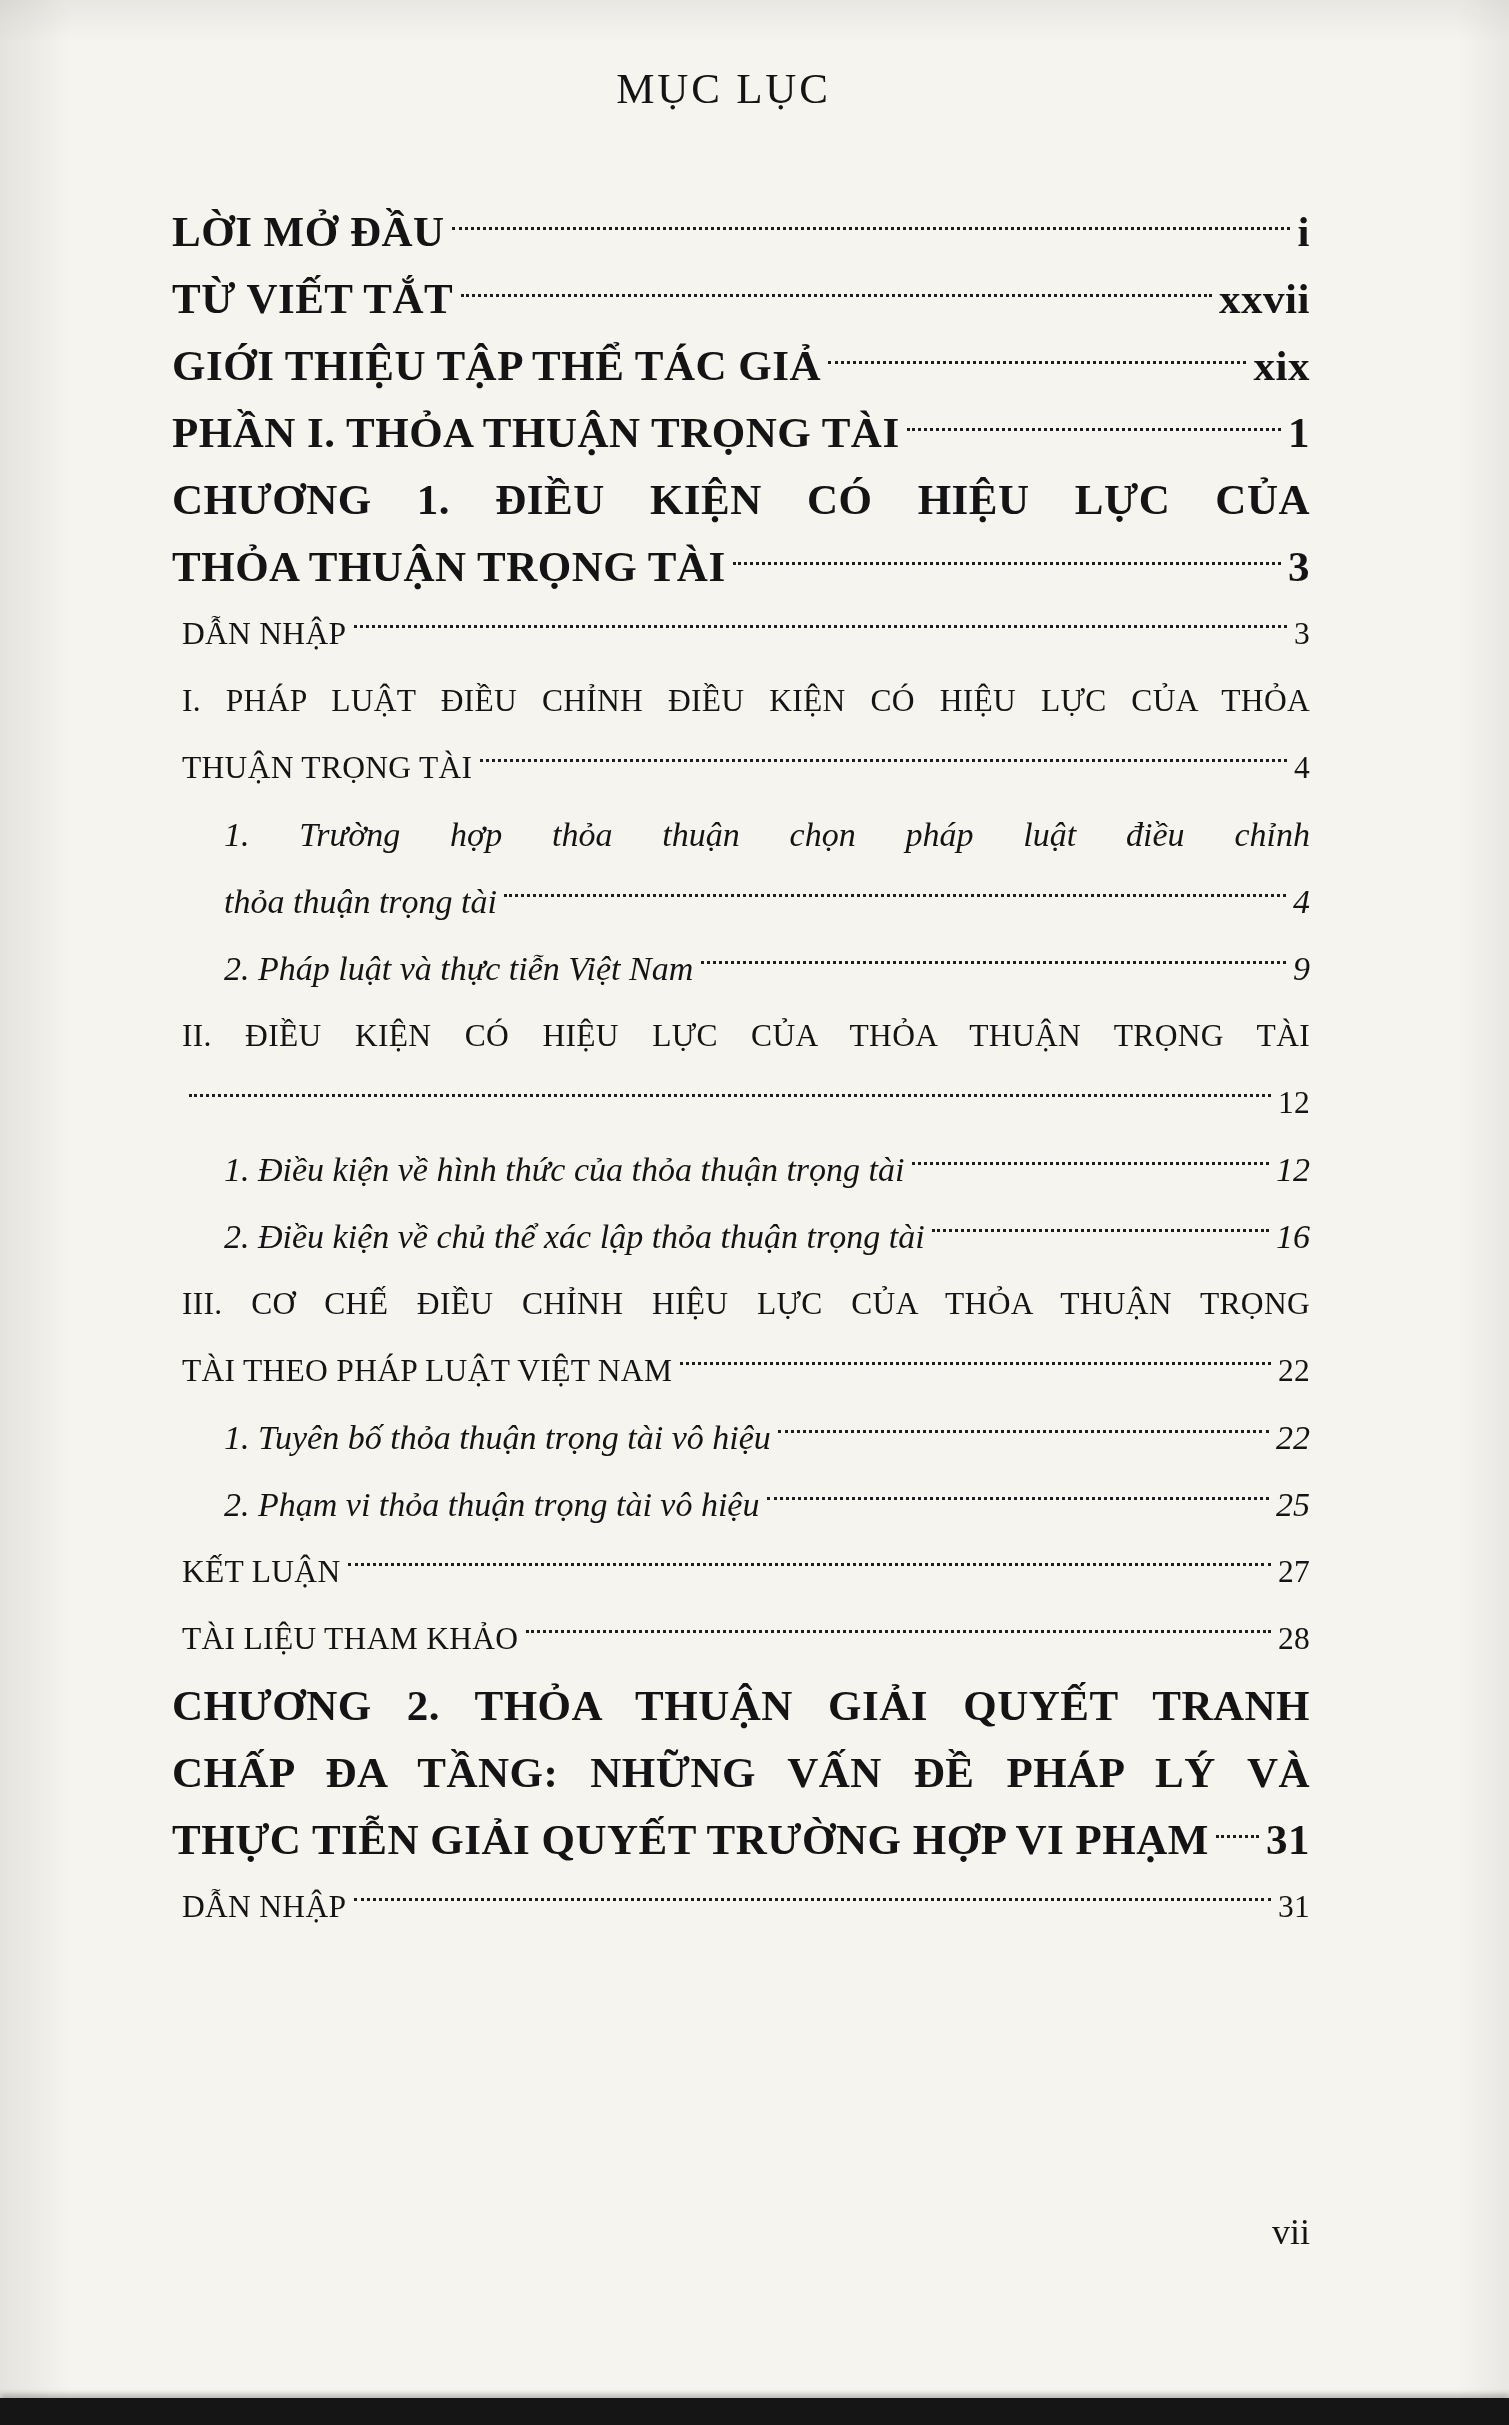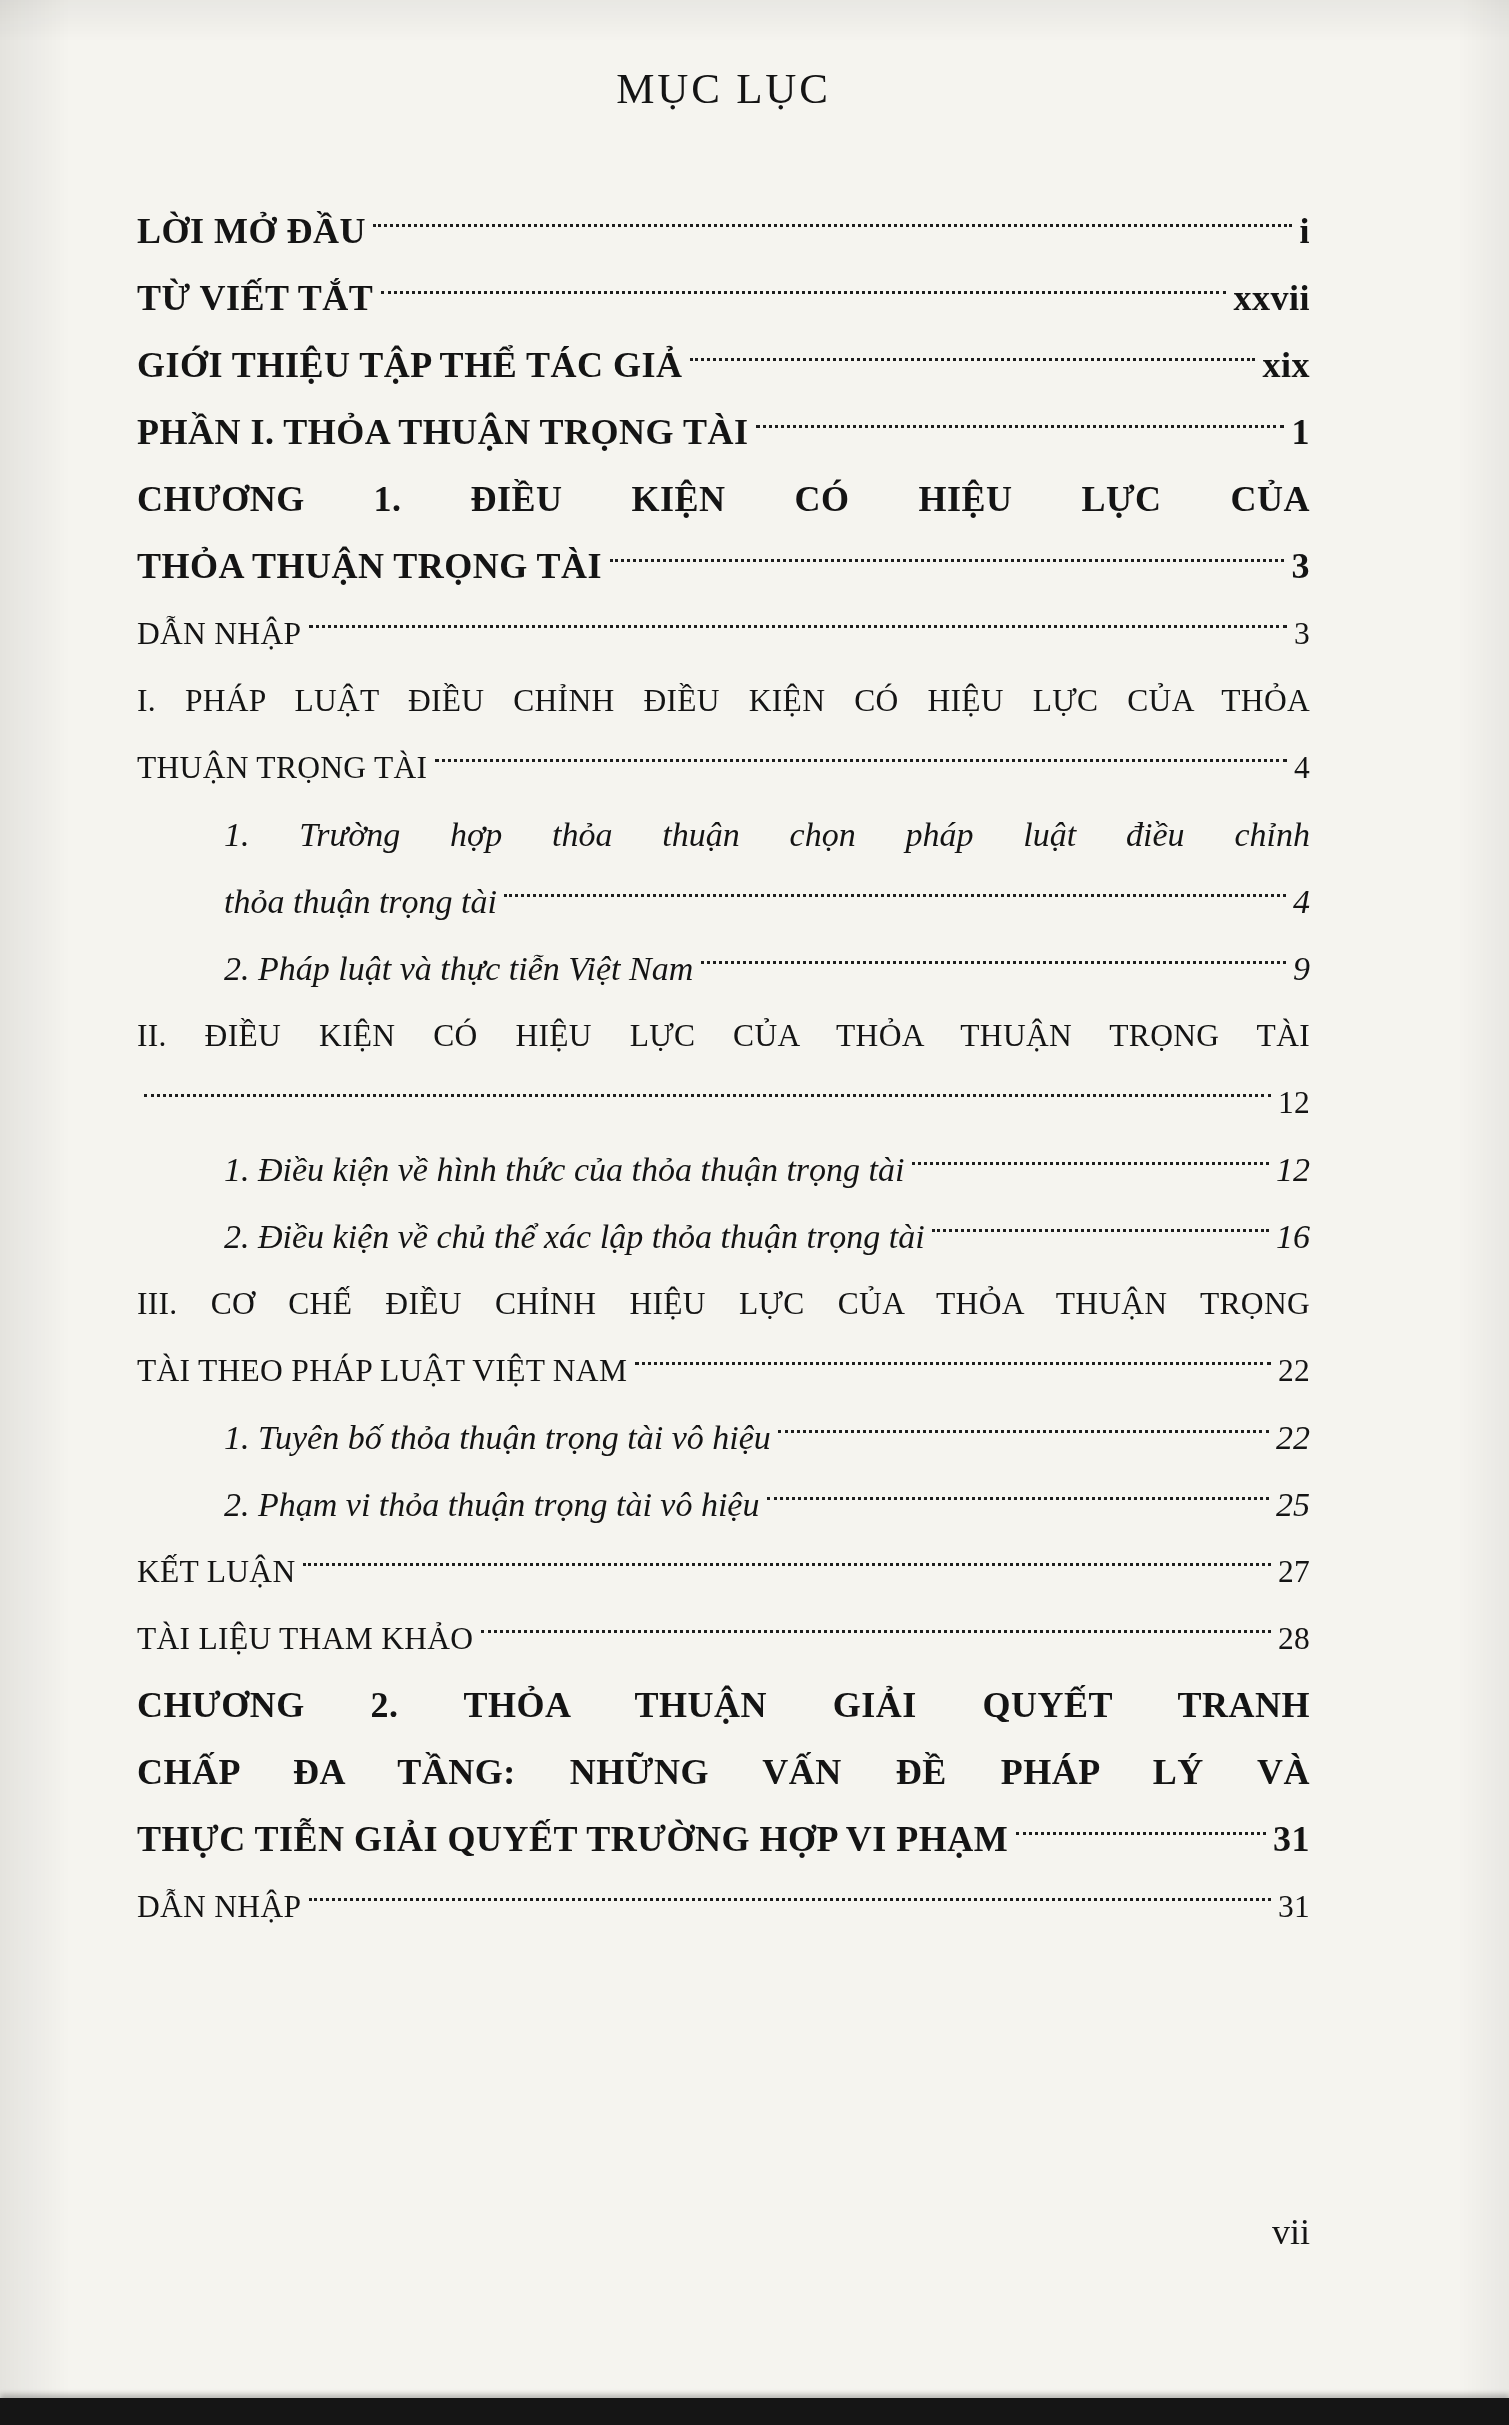--- a/index.html
+++ b/index.html
@@ -27,30 +27,31 @@
     text-align: center;
     font-size: 43px;
     font-weight: normal;
     letter-spacing: 2.8px;
   }
   .toc {
     margin-top: 85px;
   }
   .entry { margin: 0; }
   .entry.ind0 { margin-left: 0; }
-  .entry.ind1 { }
+  .entry.ind1 { margin-left: 45px; }
   .entry.ind2 { margin-left: 87px; }
   .line {
     line-height: 67px;
     min-height: 67px;
   }
   .entry.bold .line {
     font-weight: bold;
-    font-size: 36px;
+    font-size: 43px;
     letter-spacing: 0.5px;
+    margin-left: 35px;
   }
   .entry.caps .line {
     font-weight: normal;
     font-size: 31.5px;
     letter-spacing: 0.3px;
   }
   .entry.italic .line {
     font-style: italic;
     font-size: 34px;
   }

